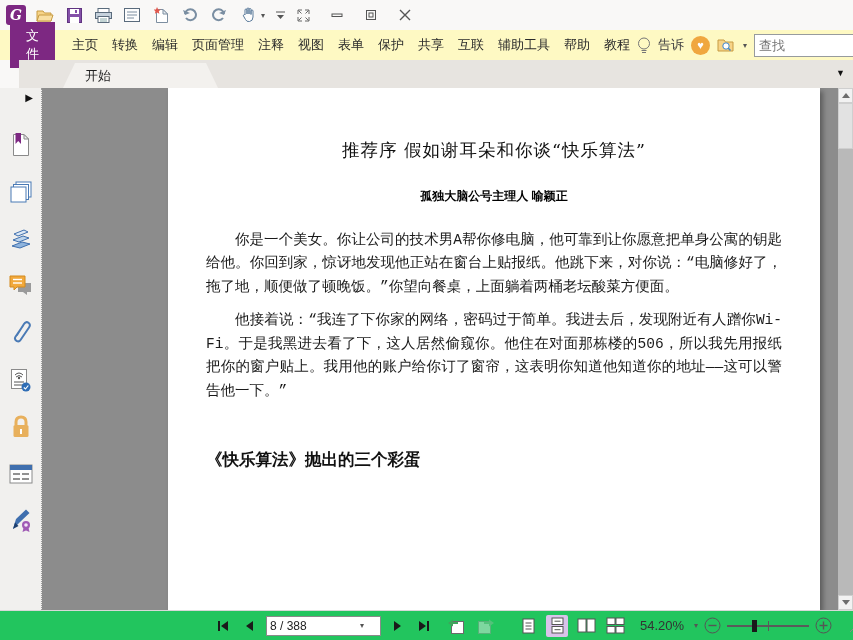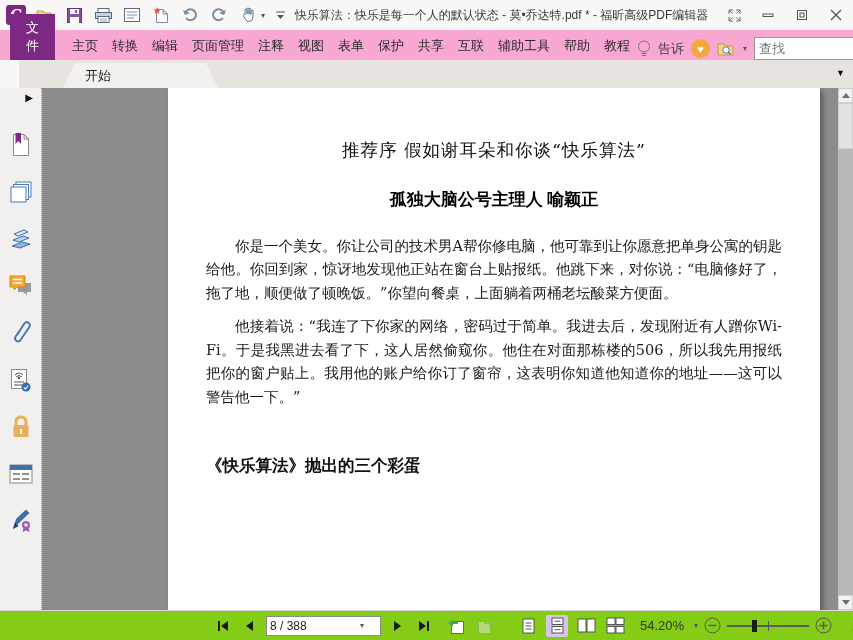--- a/index.html
+++ b/index.html
@@ -12,21 +12,21 @@
   .qat { display:flex; align-items:center; gap:9px; }
   .logo { width:20px; height:20px; background:#7d2882; color:#fff; border-radius:3px;
           font:italic bold 14px "DejaVu Serif", serif; display:flex; align-items:center; justify-content:center; }
   .qat-btn { width:20px; height:20px; display:flex; align-items:center; justify-content:center; }
   .qat-caret { font-size:8px; color:#555; margin-left:-6px; }
   .title-text { flex:1; text-align:center; font-size:12px; color:#3a3a3a; white-space:nowrap; overflow:hidden; text-overflow:ellipsis; padding:0 4px; }
   .win-controls { display:flex; align-items:center; }
   .win-btn { width:34px; height:28px; display:flex; align-items:center; justify-content:center; color:#555; }
 
   
-  .menubar { height:30px; display:flex; align-items:flex-end; background:#f9a8d4; flex:0 0 30px; padding-right:4px; }
+  .menubar { height:30px; display:flex; align-items:center; background:#fef9c3; flex:0 0 30px; padding-right:4px; }
   .file-btn { background:#7d2882; color:#fff; padding:5px 16px; margin:0 10px 0 10px; font-size:13px; }
   .menu-items { display:flex; align-items:center; }
   .menu-item { padding:5px 7px; font-size:13px; color:#2b2b2b; white-space:nowrap; }
   .menu-right { display:flex; align-items:center; margin-left:auto; gap:7px; }
   .assist-label { color:#444; font-size:13px; max-width:26px; overflow:hidden; white-space:nowrap; }
   .heart-badge { width:19px; height:19px; border-radius:50%; background:#f0a73f; color:#fff; font-size:11px;
                  display:flex; align-items:center; justify-content:center; }
   .mini-caret { font-size:8px; color:#555; }
   .search-box { display:flex; align-items:center; width:168px; height:23px; background:#fff; border:1px solid #979b9e; padding:0 4px; }
   .search-box input { border:none; outline:none; flex:1; font-size:13px; font-family:"Liberation Sans",sans-serif; color:#333; min-width:0; background:transparent; }
@@ -44,34 +44,34 @@
   .main { flex:1; display:flex; min-height:0; }
   .sidebar { width:42px; background:#f1f0ee; border-right:1px dotted #9c9c9c; display:flex; flex-direction:column; align-items:center; padding-top:4px; }
   .sb-expand { align-self:flex-end; margin-right:8px; font-size:10px; color:#111; height:18px; }
   .sb-icons { display:flex; flex-direction:column; gap:21px; margin-top:22px; }
   .sb-icon { width:26px; height:26px; display:flex; align-items:center; justify-content:center; }
 
   .docwrap { flex:1; position:relative; background:#8c8c8c; overflow:hidden; }
   .page { position:absolute; left:126px; top:0; width:652px; height:100%; background:#fff;
           box-shadow:3px 3px 5px rgba(0,0,0,0.35); padding:50px 38px 0 38px; }
   .pg-title { text-align:center; font-family:"DejaVu Serif","Liberation Serif",serif; font-size:17.5px; color:#111; letter-spacing:1px; }
-  .pg-byline { text-align:center; font-family:"Liberation Sans",sans-serif; font-weight:bold; font-size:17px; color:#000; margin-top:26px; }
+  .pg-byline { text-align:center; font-family:"Liberation Sans",sans-serif; font-weight:bold; font-size:12px; color:#000; margin-top:26px; }
   .pg-body { margin-top:24px; font-family:"DejaVu Serif","Liberation Serif",serif; font-size:14.5px; line-height:1.62; color:#1a1a1a; text-align:justify; }
-  .pg-body p { text-indent:2em; margin-bottom:10px; }
+  .pg-body p { text-indent:2em; margin-bottom:10px;font-family:Liberation Mono, monospace; }
   .pg-section { margin-top:46px; font-family:"DejaVu Serif","Liberation Serif",serif; font-weight:bold; font-size:16.5px; color:#111; }
 
   .vscroll { width:15px; background:#b9b9b9; display:flex; flex-direction:column; }
   .vs-btn { height:15px; background:#f2f2f2; border:1px solid #cfcfcf; display:flex; align-items:center; justify-content:center; }
   .vs-arrow-up { width:0; height:0; border-left:4px solid transparent; border-right:4px solid transparent; border-bottom:5px solid #6d6d6d; }
   .vs-arrow-down { width:0; height:0; border-left:4px solid transparent; border-right:4px solid transparent; border-top:5px solid #6d6d6d; }
   .vs-thumb { height:46px; background:#e2e2e2; border:1px solid #cfcfcf; }
   .vs-track { flex:1; }
 
   
-  .statusbar { height:30px; flex:0 0 30px; background:#84cc16; border-top:1px solid #d8d8d8; display:flex; align-items:center; padding:0 8px; }
+  .statusbar { height:30px; flex:0 0 30px; background:#22c55e; border-top:1px solid #d8d8d8; display:flex; align-items:center; padding:0 8px; }
   .nav-group { display:flex; align-items:center; gap:8px; margin-left:206px; }
   .nav-btn { width:18px; height:18px; display:flex; align-items:center; justify-content:center; }
   .page-input-wrap { display:flex; align-items:center; width:115px; height:20px; background:#fff; border:1px solid #8a8a8a; padding:0 3px; }
   .page-input-wrap input { border:none; outline:none; width:90px; font-size:12px; font-family:"Liberation Sans",sans-serif; color:#222; background:transparent; }
   .view-group { display:flex; align-items:center; gap:12px; margin-left:14px; }
   .layout-group { display:flex; align-items:center; gap:7px; margin-left:22px; }
   .layout-btn { width:22px; height:22px; display:flex; align-items:center; justify-content:center; border-radius:2px; }
   .layout-btn.active { background:#d9c3ea; }
   .zoom-group { display:flex; align-items:center; margin-left:14px; gap:6px; }
   .zoom-label { font-size:13px; color:#333; min-width:48px; }
@@ -145,21 +145,20 @@
           </svg>
       </div>
       <span class="qat-caret">▾</span>
       <div class="qat-btn" style="width:12px;">
         <svg width="9" height="10" viewBox="0 0 9 10">
             <path d="M0 2 L9 2" stroke="#555"></path>
             <path d="M1 5 L8 5 L4.5 9 Z" fill="#555"></path>
           </svg>
       </div>
     </div>
-    <div class="title-text">快乐算法：快乐是每一个人的默认状态 - 莫•乔达特.pdf * - 福昕高级PDF编辑器</div>
     <div class="win-controls">
       <div class="win-btn">
         <svg width="13" height="13" viewBox="0 0 13 13">
             <path d="M1 5 L1 1 L5 1 M4.5 4.5 L1.5 1.5" stroke="#666" fill="none"></path>
             <path d="M8 1 L12 1 L12 5 M8.5 4.5 L11.5 1.5" stroke="#666" fill="none"></path>
             <path d="M1 8 L1 12 L5 12 M4.5 8.5 L1.5 11.5" stroke="#666" fill="none"></path>
             <path d="M12 8 L12 12 L8 12 M8.5 8.5 L11.5 11.5" stroke="#666" fill="none"></path>
           </svg>
       </div>
       <div class="win-btn">

